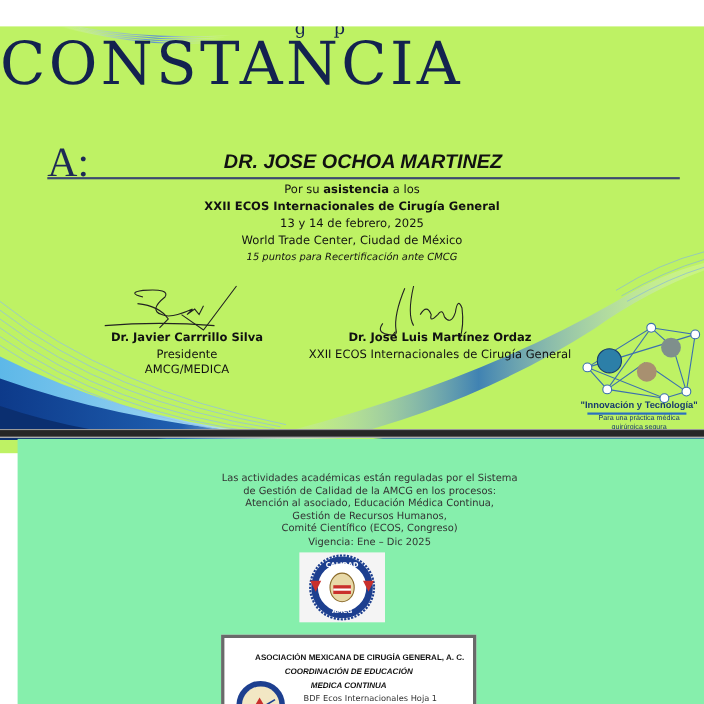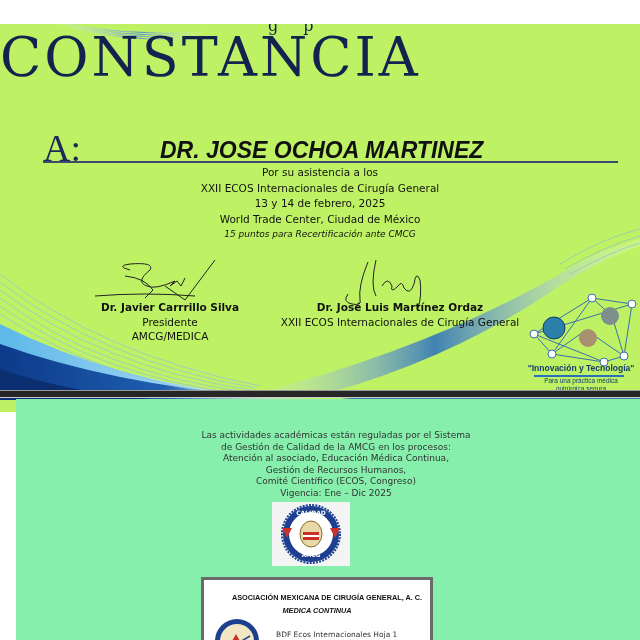--- a/index.html
+++ b/index.html
@@ -7,27 +7,27 @@
     body { position: relative; font-family: "DejaVu Sans", sans-serif; }
 
     .page1 { position: absolute; left: 0; top: 0; width: 640px; height: 388px; background: #bef264; overflow: hidden; margin-top: 24px; }
     .swoosh-svg { position: absolute; left: 0; top: 0; width: 640px; height: 388px; }
 
     .title { position: absolute; left: 0; width: 640px; top: 2px; text-align: left;
       font-family: "DejaVu Serif", serif; font-size: 54px; letter-spacing: 3px; color: #13224f; line-height: 64px; }
     .title-top { position: absolute; left: 268px; top: -8px; font-family: "DejaVu Serif", serif; font-size: 16px; color: #13224f; letter-spacing: 10px; }
 
     .a-label { position: absolute; left: 43px; top: 102px; font-family: "Liberation Serif", serif; font-size: 38px; color: #1d2a55; }
-    .recipient { position: absolute; left: 160px; width: 340px; top: 113px; 
-      font-family: "Liberation Sans", sans-serif; font-weight: bold; font-style: italic; font-size: 23px; color: #111; }
+    .recipient { position: absolute; left: 160px; width: 340px; top: 113px; text-align: center;
+      font-family: "Liberation Sans", sans-serif; font-weight: bold; font-style: italic; font-size: 18px; color: #111; }
     .rule { position: absolute; left: 43px; width: 575px; top: 137px; height: 2px; background: #3c4a70; }
 
     .body-text { position: absolute; left: 0; width: 640px; top: 141px; text-align: center;
       font-family: "DejaVu Sans", sans-serif; color: #111; font-size: 10.5px; line-height: 15.5px; }
-    .body-text .b { font-weight: normal; text-align: center; }
+    .body-text .b { font-weight: bold; text-align: center; }
     .body-text .it { font-style: italic; font-size: 9px; }
 
     .sig { position: absolute; text-align: center; font-family: "DejaVu Sans", sans-serif; font-size: 10.5px; line-height: 14.5px; color: #111; }
     .sig .name { font-weight: bold; }
     .sig1 { left: 95px; width: 150px; top: 276px; }
     .sig2 { left: 275px; width: 250px; top: 276px; }
     .signature-svg { position: absolute; }
 
     .logo { position: absolute; left: 522px; top: 262px; width: 118px; height: 110px; }
     .logo-text1 { position: absolute; left: 522px; top: 339px; width: 118px; text-align: center;
@@ -200,20 +200,21 @@
   <rect x="31" y="33" width="16" height="2" fill="#fff"></rect>
   <path d="M10 26 L20 26 L15 36 Z" fill="#c9302c"></path>
   <path d="M58 26 L68 26 L63 36 Z" fill="#c9302c"></path>
   <text x="39" y="13" text-anchor="middle" font-size="6" fill="#fff" font-family="DejaVu Sans, sans-serif" font-weight="bold">CALIDAD</text>
   <text x="39" y="55" text-anchor="middle" font-size="5.5" fill="#fff" font-family="DejaVu Sans, sans-serif" font-weight="bold">AMCG</text>
 </svg>
 
 <div class="stamp">
   <div class="stamp-t1">ASOCIACIÓN MEXICANA DE CIRUGÍA GENERAL, A. C.</div>
   <div class="stamp-t2">
+    <div>COORDINACIÓN DE EDUCACIÓN</div>
     <div>MEDICA CONTINUA</div>
   </div>
   <svg class="stamp-seal" viewBox="0 0 46 46">
     <circle cx="23" cy="23" r="22" fill="#1d3f8f"></circle>
     <circle cx="23" cy="23" r="17" fill="#f2e7c4"></circle>
     <path d="M14 30 L22 16 L30 30 Z" fill="#c9302c"></path>
     <path d="M26 24 L36 18" stroke="#1d3f8f" stroke-width="1.5"></path>
   </svg>
   <div class="stamp-t3">BDF Ecos Internacionales    Hoja 1</div>
 </div>

